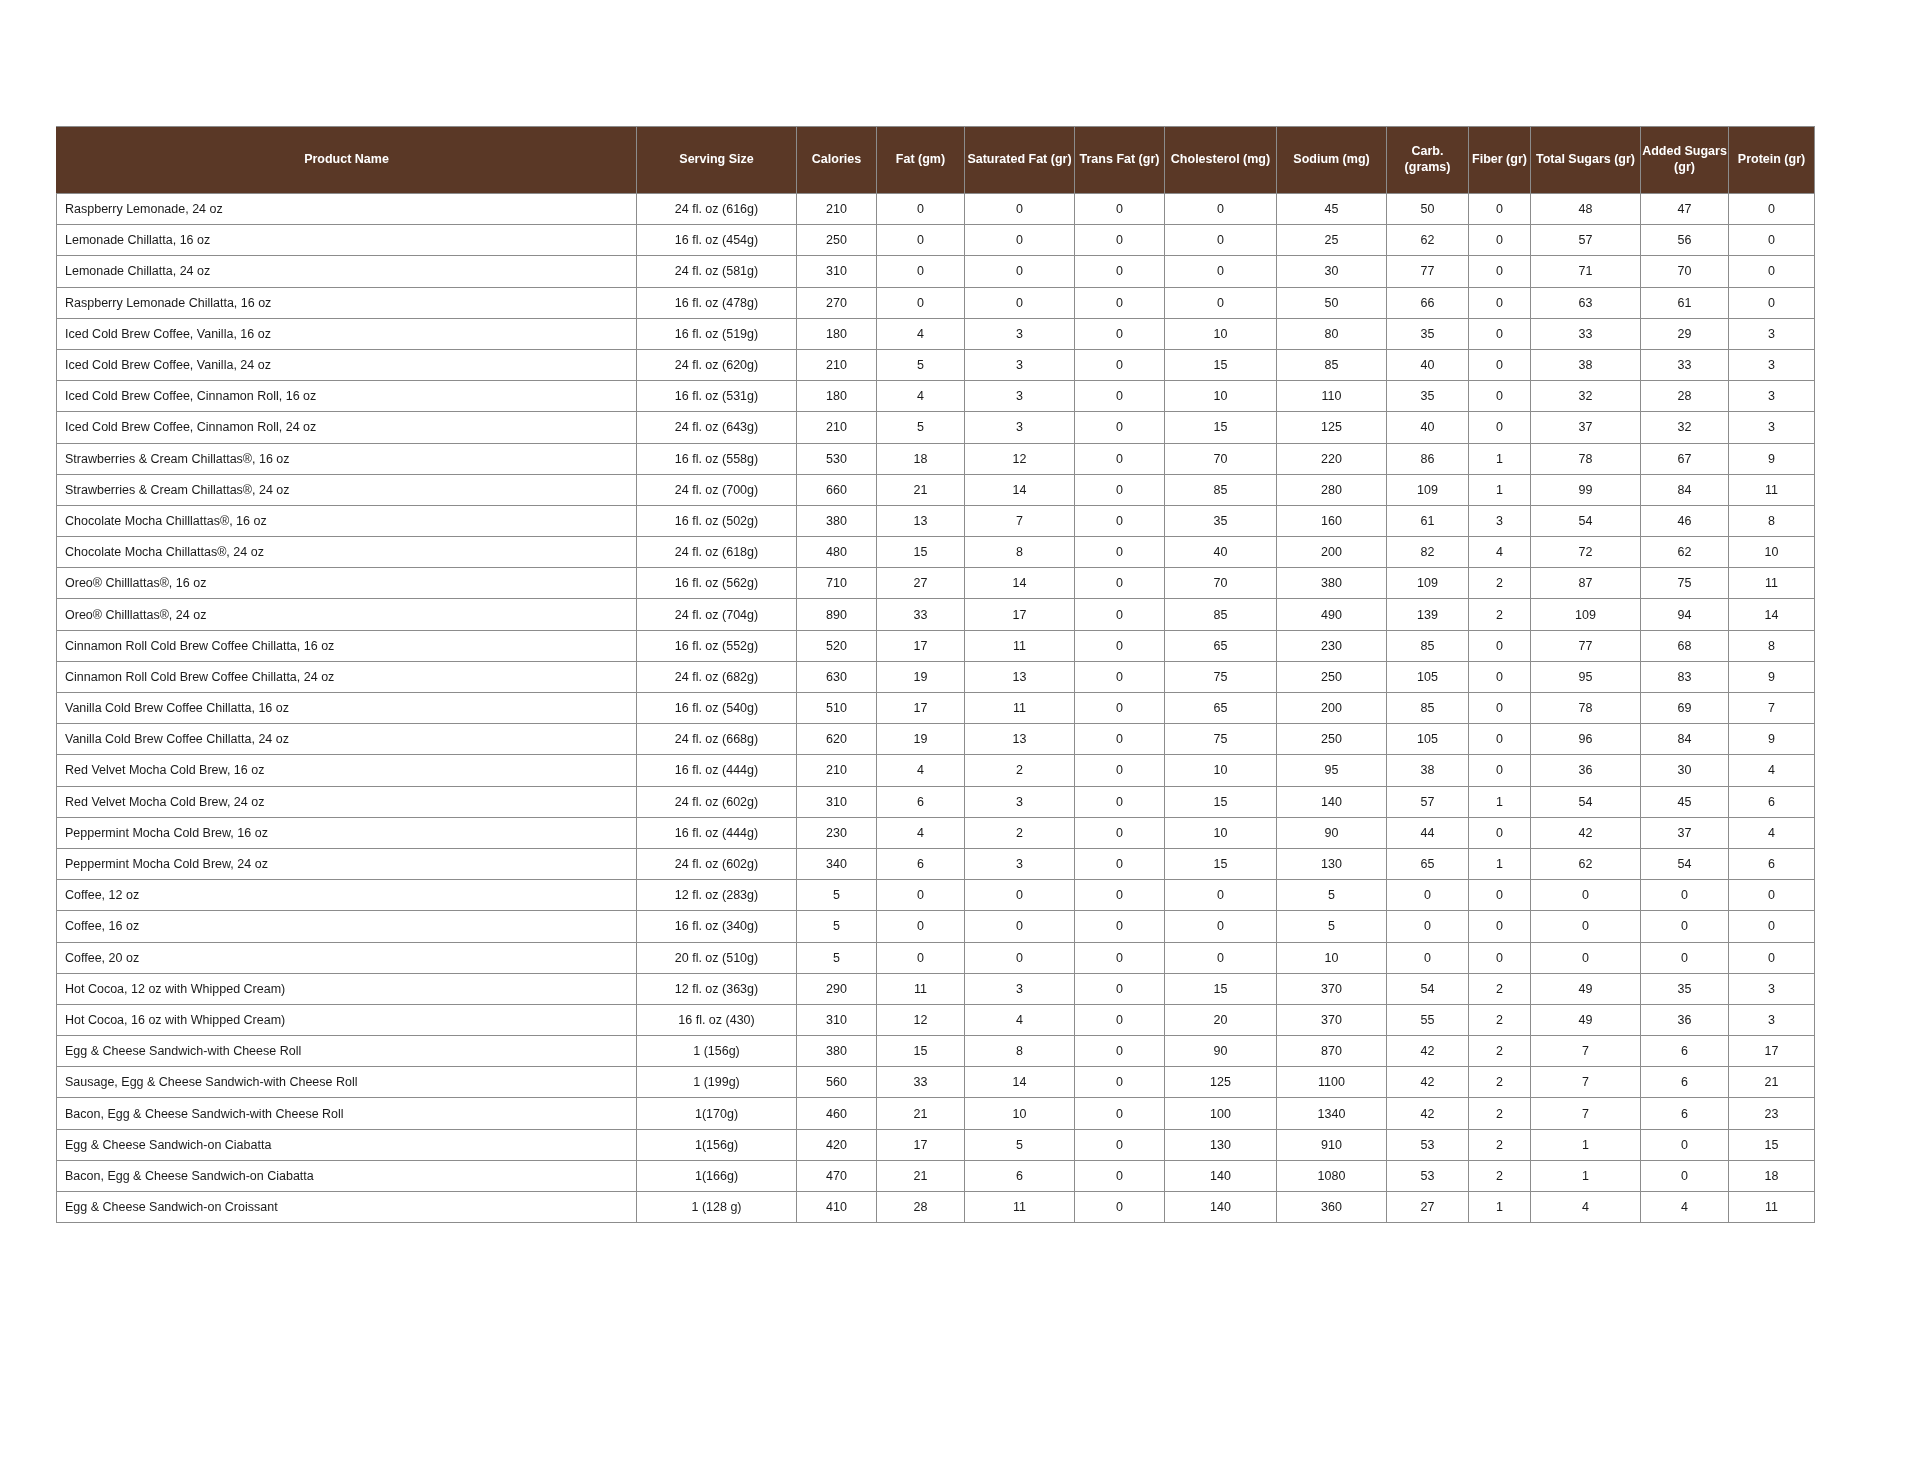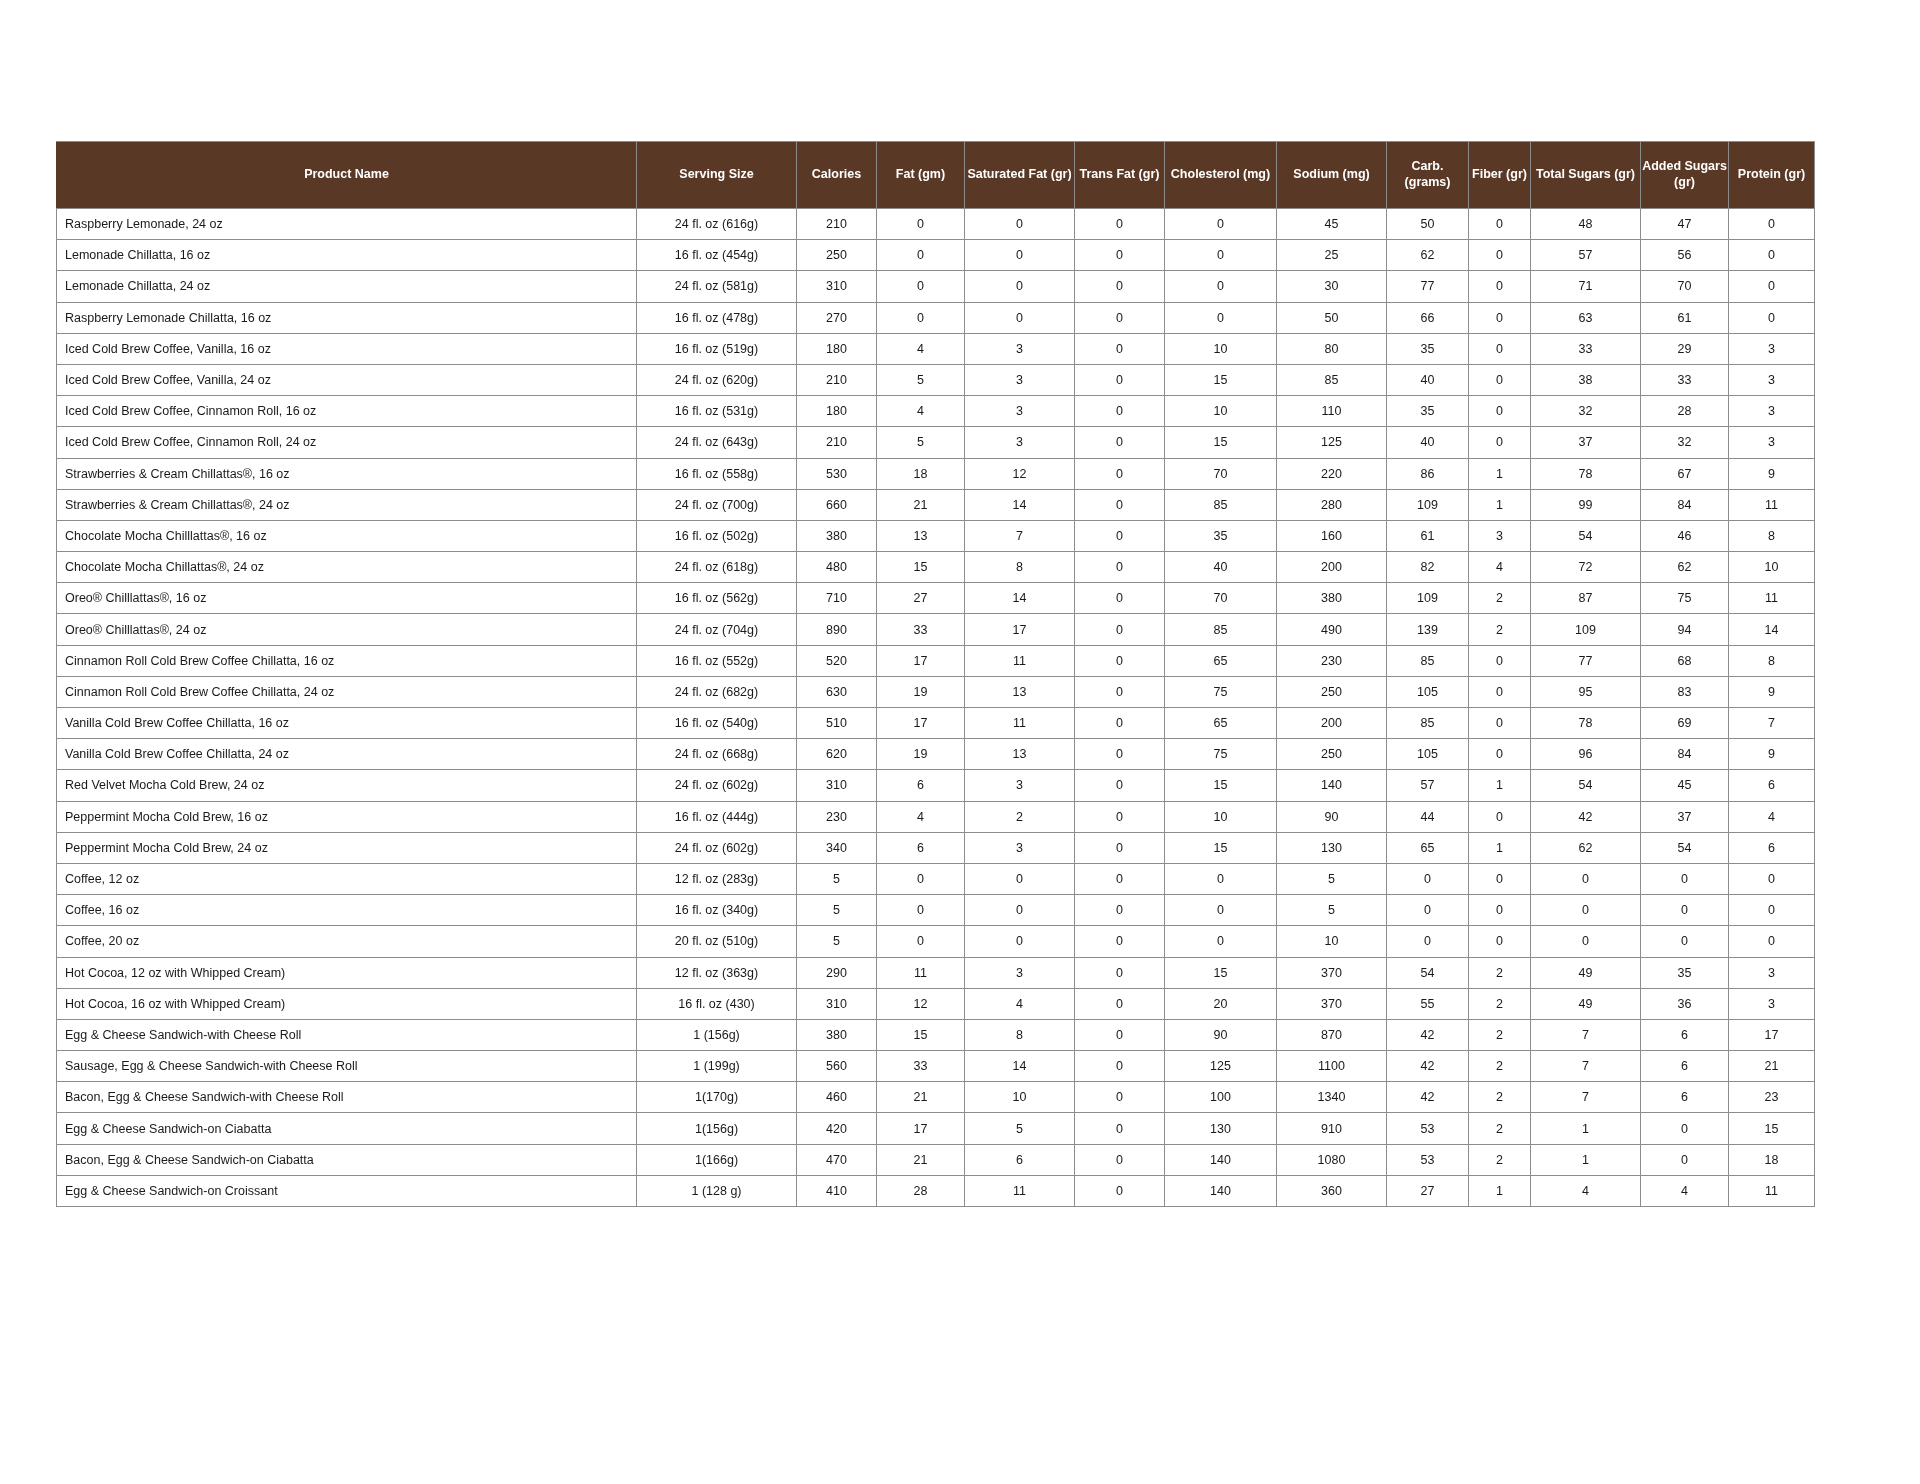--- a/index.html
+++ b/index.html
@@ -23,21 +23,20 @@
   }
   .table-wrap {
     margin: 0 auto;
     width: 1808px;
   }
   table.nutrition {
     border-collapse: collapse;
     table-layout: fixed;
     width: 1544px;
     font-size: 12.5px;
-    margin-top: 15px;
   }
   table.nutrition th,
   table.nutrition td {
     border: 1px solid #8c8c8c;
     padding: 0;
     vertical-align: middle;
   }
   thead th {
     background: #5a3826;
     color: #ffffff;
@@ -384,20 +383,35 @@
             <td>0</td>
             <td>75</td>
             <td>250</td>
             <td>105</td>
             <td>0</td>
             <td>96</td>
             <td>84</td>
             <td>9</td>
           </tr>
           <tr>
+            <td class="name">Red Velvet Mocha Cold Brew, 16 oz</td>
+            <td class="serving">16 fl. oz (444g)</td>
+            <td>210</td>
+            <td>4</td>
+            <td>2</td>
+            <td>0</td>
+            <td>10</td>
+            <td>95</td>
+            <td>38</td>
+            <td>0</td>
+            <td>36</td>
+            <td>30</td>
+            <td>4</td>
+          </tr>
+          <tr>
             <td class="name">Red Velvet Mocha Cold Brew, 24 oz</td>
             <td class="serving">24 fl. oz (602g)</td>
             <td>310</td>
             <td>6</td>
             <td>3</td>
             <td>0</td>
             <td>15</td>
             <td>140</td>
             <td>57</td>
             <td>1</td>

